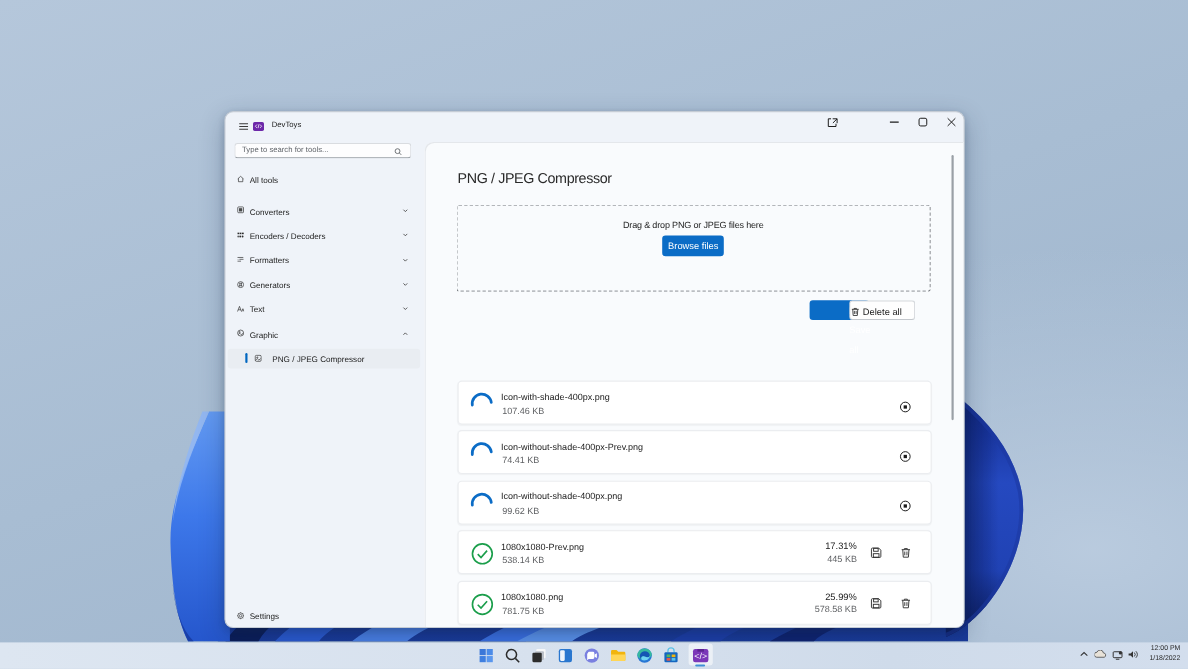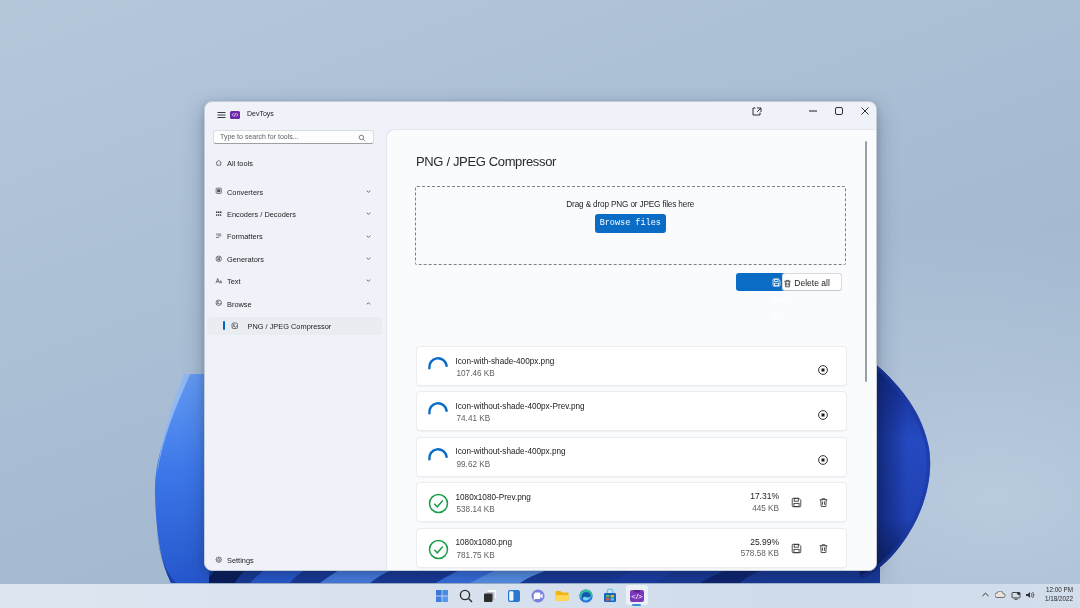--- a/index.html
+++ b/index.html
@@ -36,23 +36,23 @@
                      background:#0067c0; border-radius:1px; }
 
   
   h1 { position:absolute; left:30px; top:25px; font-size:13px; font-weight:400; color:#2a2a2a;
        letter-spacing:-0.35px; }
   #drop { position:absolute; left:29px; top:57px; width:430.5px; height:78.5px;
           border:1px dashed #7e8287; border-radius:2px; text-align:center; }
   #drop .l1 { margin-top:13px; font-size:8.2px; letter-spacing:-0.15px; color:#242424;text-align:center; }
   #drop .l2 { margin-top:5px; font-size:8.2px; color:#242424; }
   .bluebtn { background:#0b6cc6; color:#fff; border-radius:3px; font-size:8.5px; }
-  #browse { display:inline-block; margin-top:4.5px; padding:4px 5px 5px;font-family:Liberation Mono, monospace; }
+  #browse { display:inline-block; margin-top:4.5px; padding:4px 5px 5px; }
   #saveall { position:absolute; left:350px; top:144px; width:54px; height:18px; line-height:18px;padding-left:36px; }
-  #delall  { position:absolute; left:396px; top:144px; width:60px; height:18px; line-height:18px;
+  #delall  { position:absolute; left:386px; top:144px; width:60px; height:18px; line-height:18px;
              background:#fefefe; border:1px solid #d6d9dd; border-bottom-color:#c3c7cc;
              border-radius:3px; font-size:8.5px; color:#1b1b1b; }
 
   .row { position:absolute; left:29.5px; width:431px; height:40px; background:#fff;
          border:1px solid #ebedf0; border-radius:4px;
          box-shadow:0 .5px 1px rgba(0,0,0,.04); }
   .row .name { position:absolute; left:39px; top:9.5px;  font-size:8.2px; color:#1b1b1b; }
   .row .size { position:absolute; left:40px; top:22px; font-size:8.2px; color:#5d5f62; }
   .row .pct  { position:absolute; right:66.5px; top:8px; font-size:8.5px; color:#1b1b1b; text-align:center; }
   .row .nsz  { position:absolute; right:66.5px; top:20.5px; font-size:8.2px; color:#5d5f62; text-align:right; }
@@ -220,21 +220,21 @@
     <svg class="chev" viewBox="0 0 8 8" fill="none" stroke="#444" stroke-width="0.9">
         <path d="M2 3 L4 5 L6 3"></path>
       </svg>
   </div>
   <div class="nav" style="top:192.8px">
     <svg class="ic" viewBox="0 0 8 8" fill="none" stroke="#2b2b2b" stroke-width="0.65">
         <circle cx="4" cy="4" r="2.9"></circle>
         <circle cx="3.1" cy="3.1" r="0.55"></circle>
         <path d="M1.7 5.4 L3.2 4.2 L4.6 5.6 L5.6 4.6 L6.6 5.4"></path>
       </svg>
-    <span class="lbl">Browse</span>
+    <span class="lbl">Graphic</span>
     <svg class="chev" viewBox="0 0 8 8" fill="none" stroke="#444" stroke-width="0.9">
         <path d="M2 5 L4 3 L6 5"></path>
       </svg>
   </div>
   <div class="nav sel" style="top:215.2px">
     <svg class="ic" style="left:24.3px" viewBox="0 0 8 8" fill="none" stroke="#2b2b2b" stroke-width="0.65">
         <rect x="1.1" y="1.1" width="5.8" height="5.8" rx="1.2"></rect>
         <circle cx="3.1" cy="3.1" r="0.55"></circle>
         <path d="M1.6 5.6 L3.1 4.3 L4.6 5.7 L6.4 4.2"></path>
       </svg>

